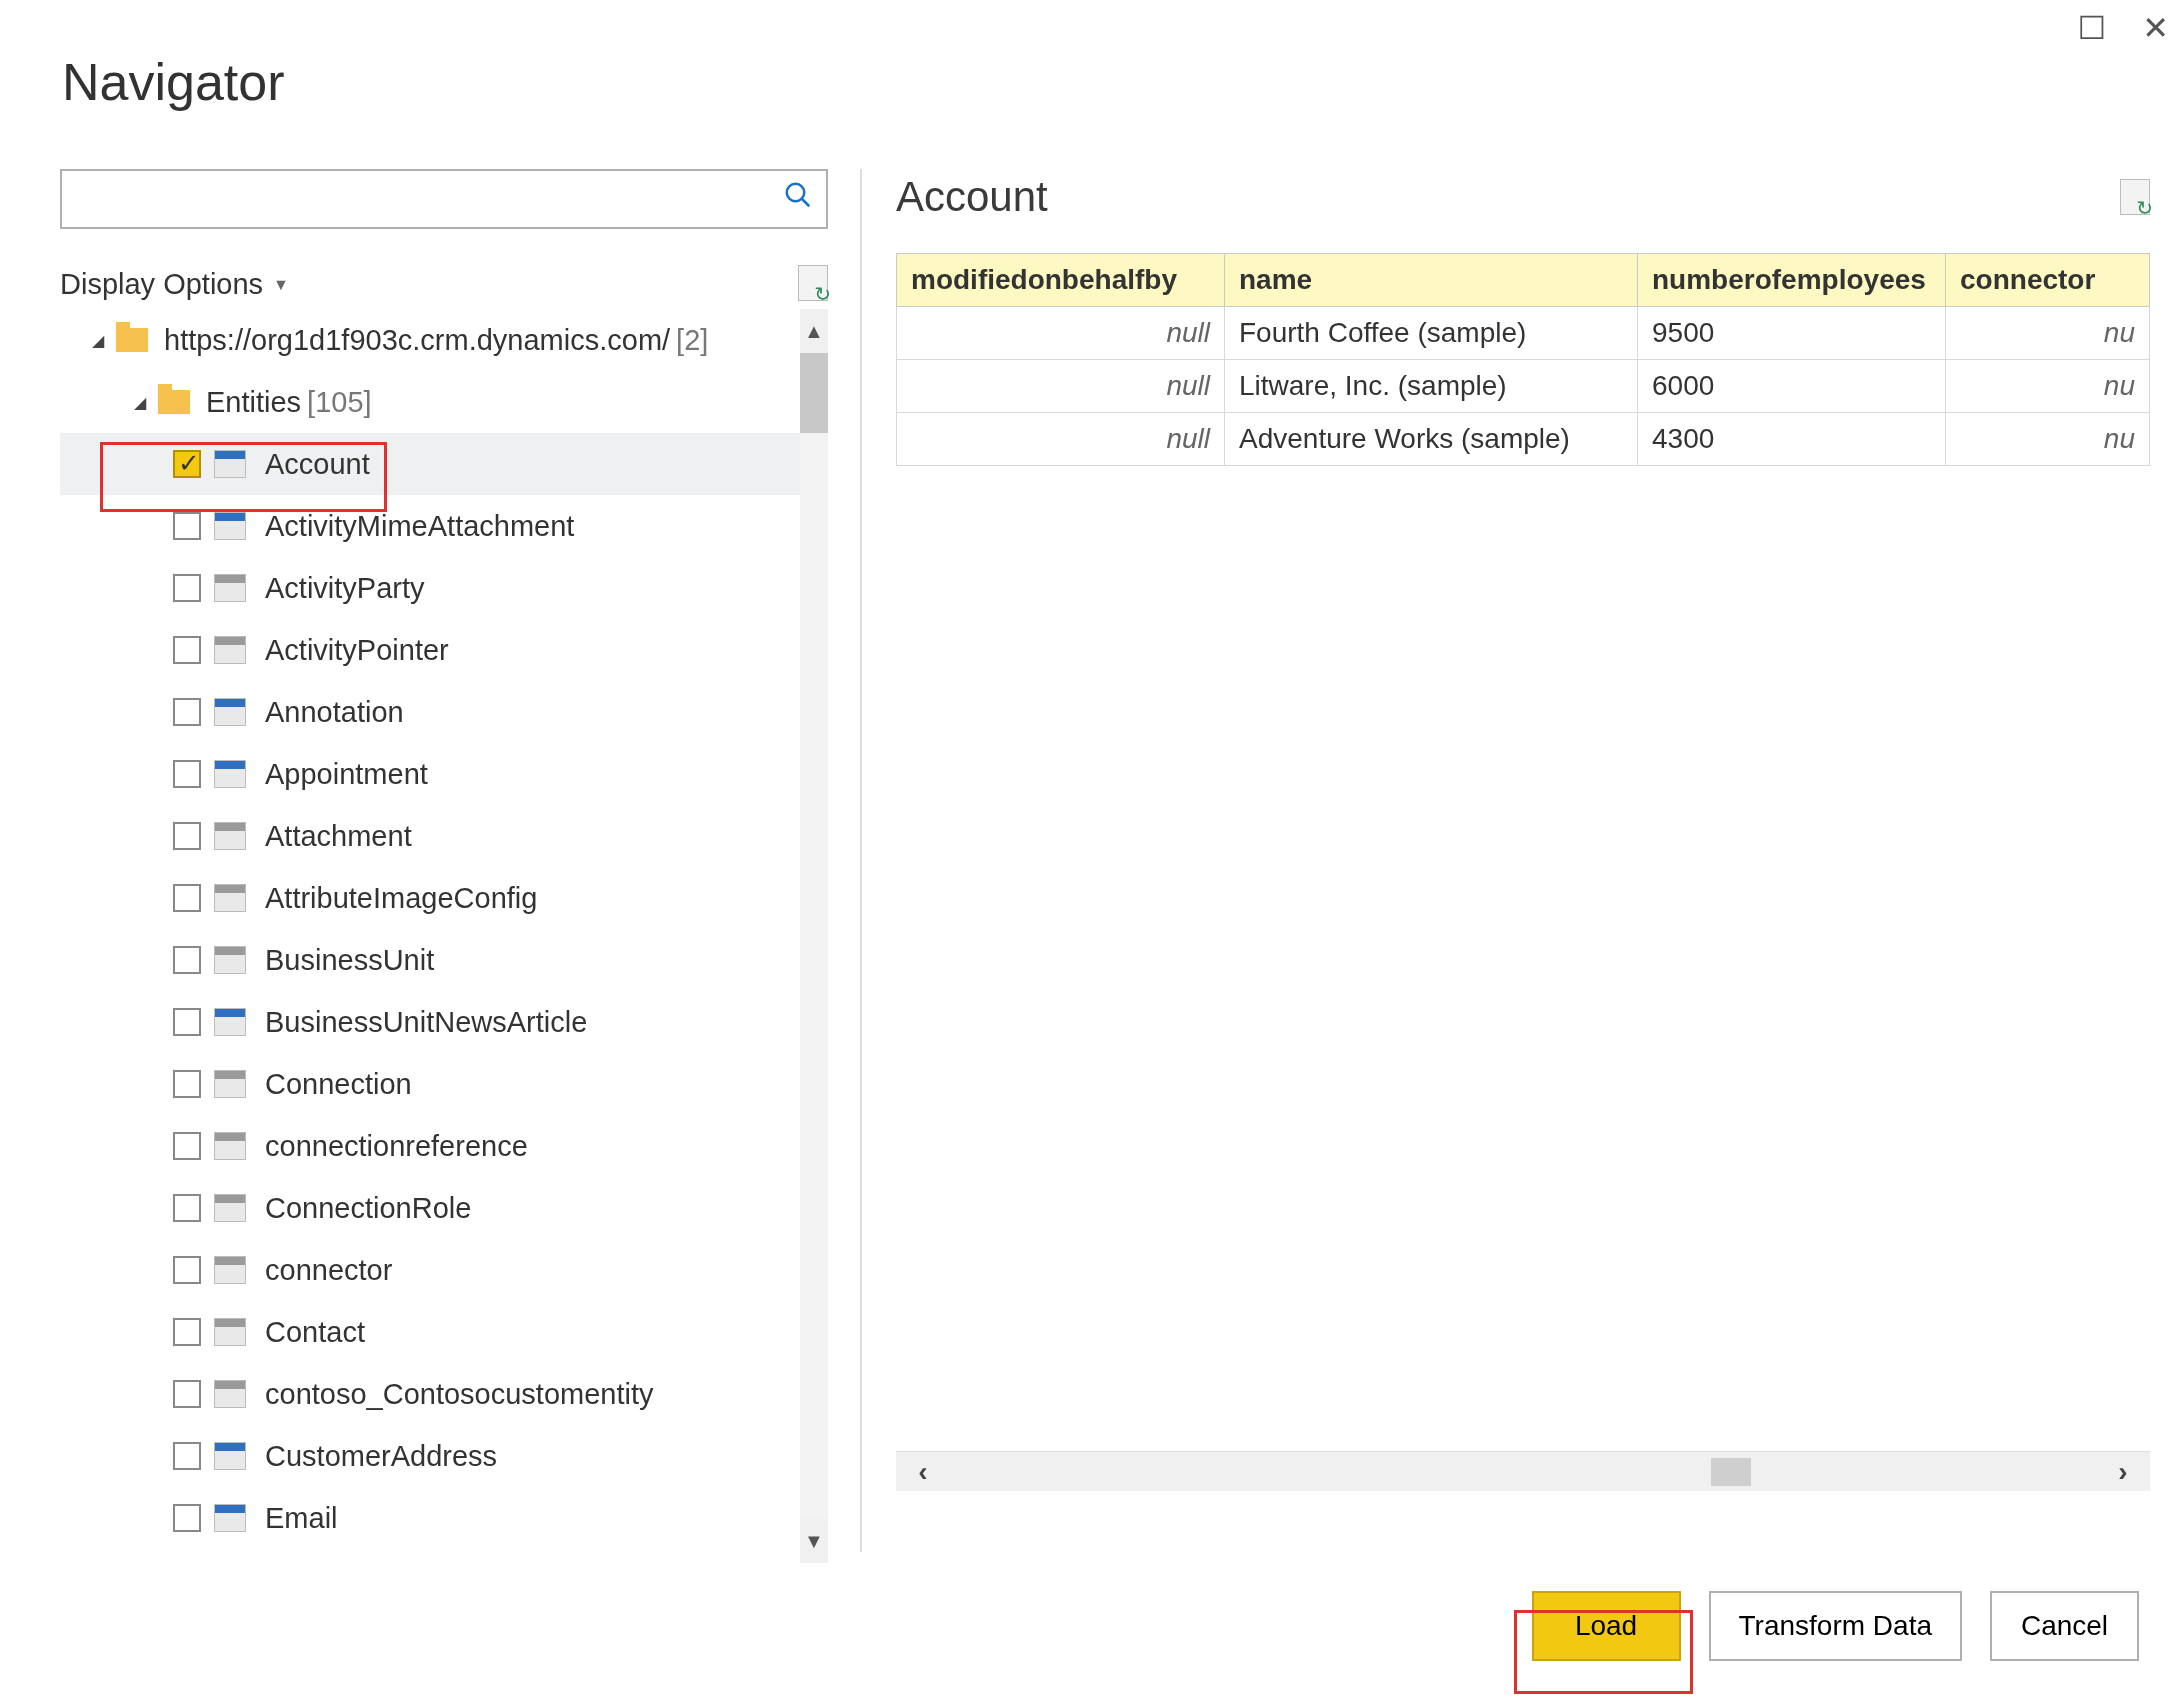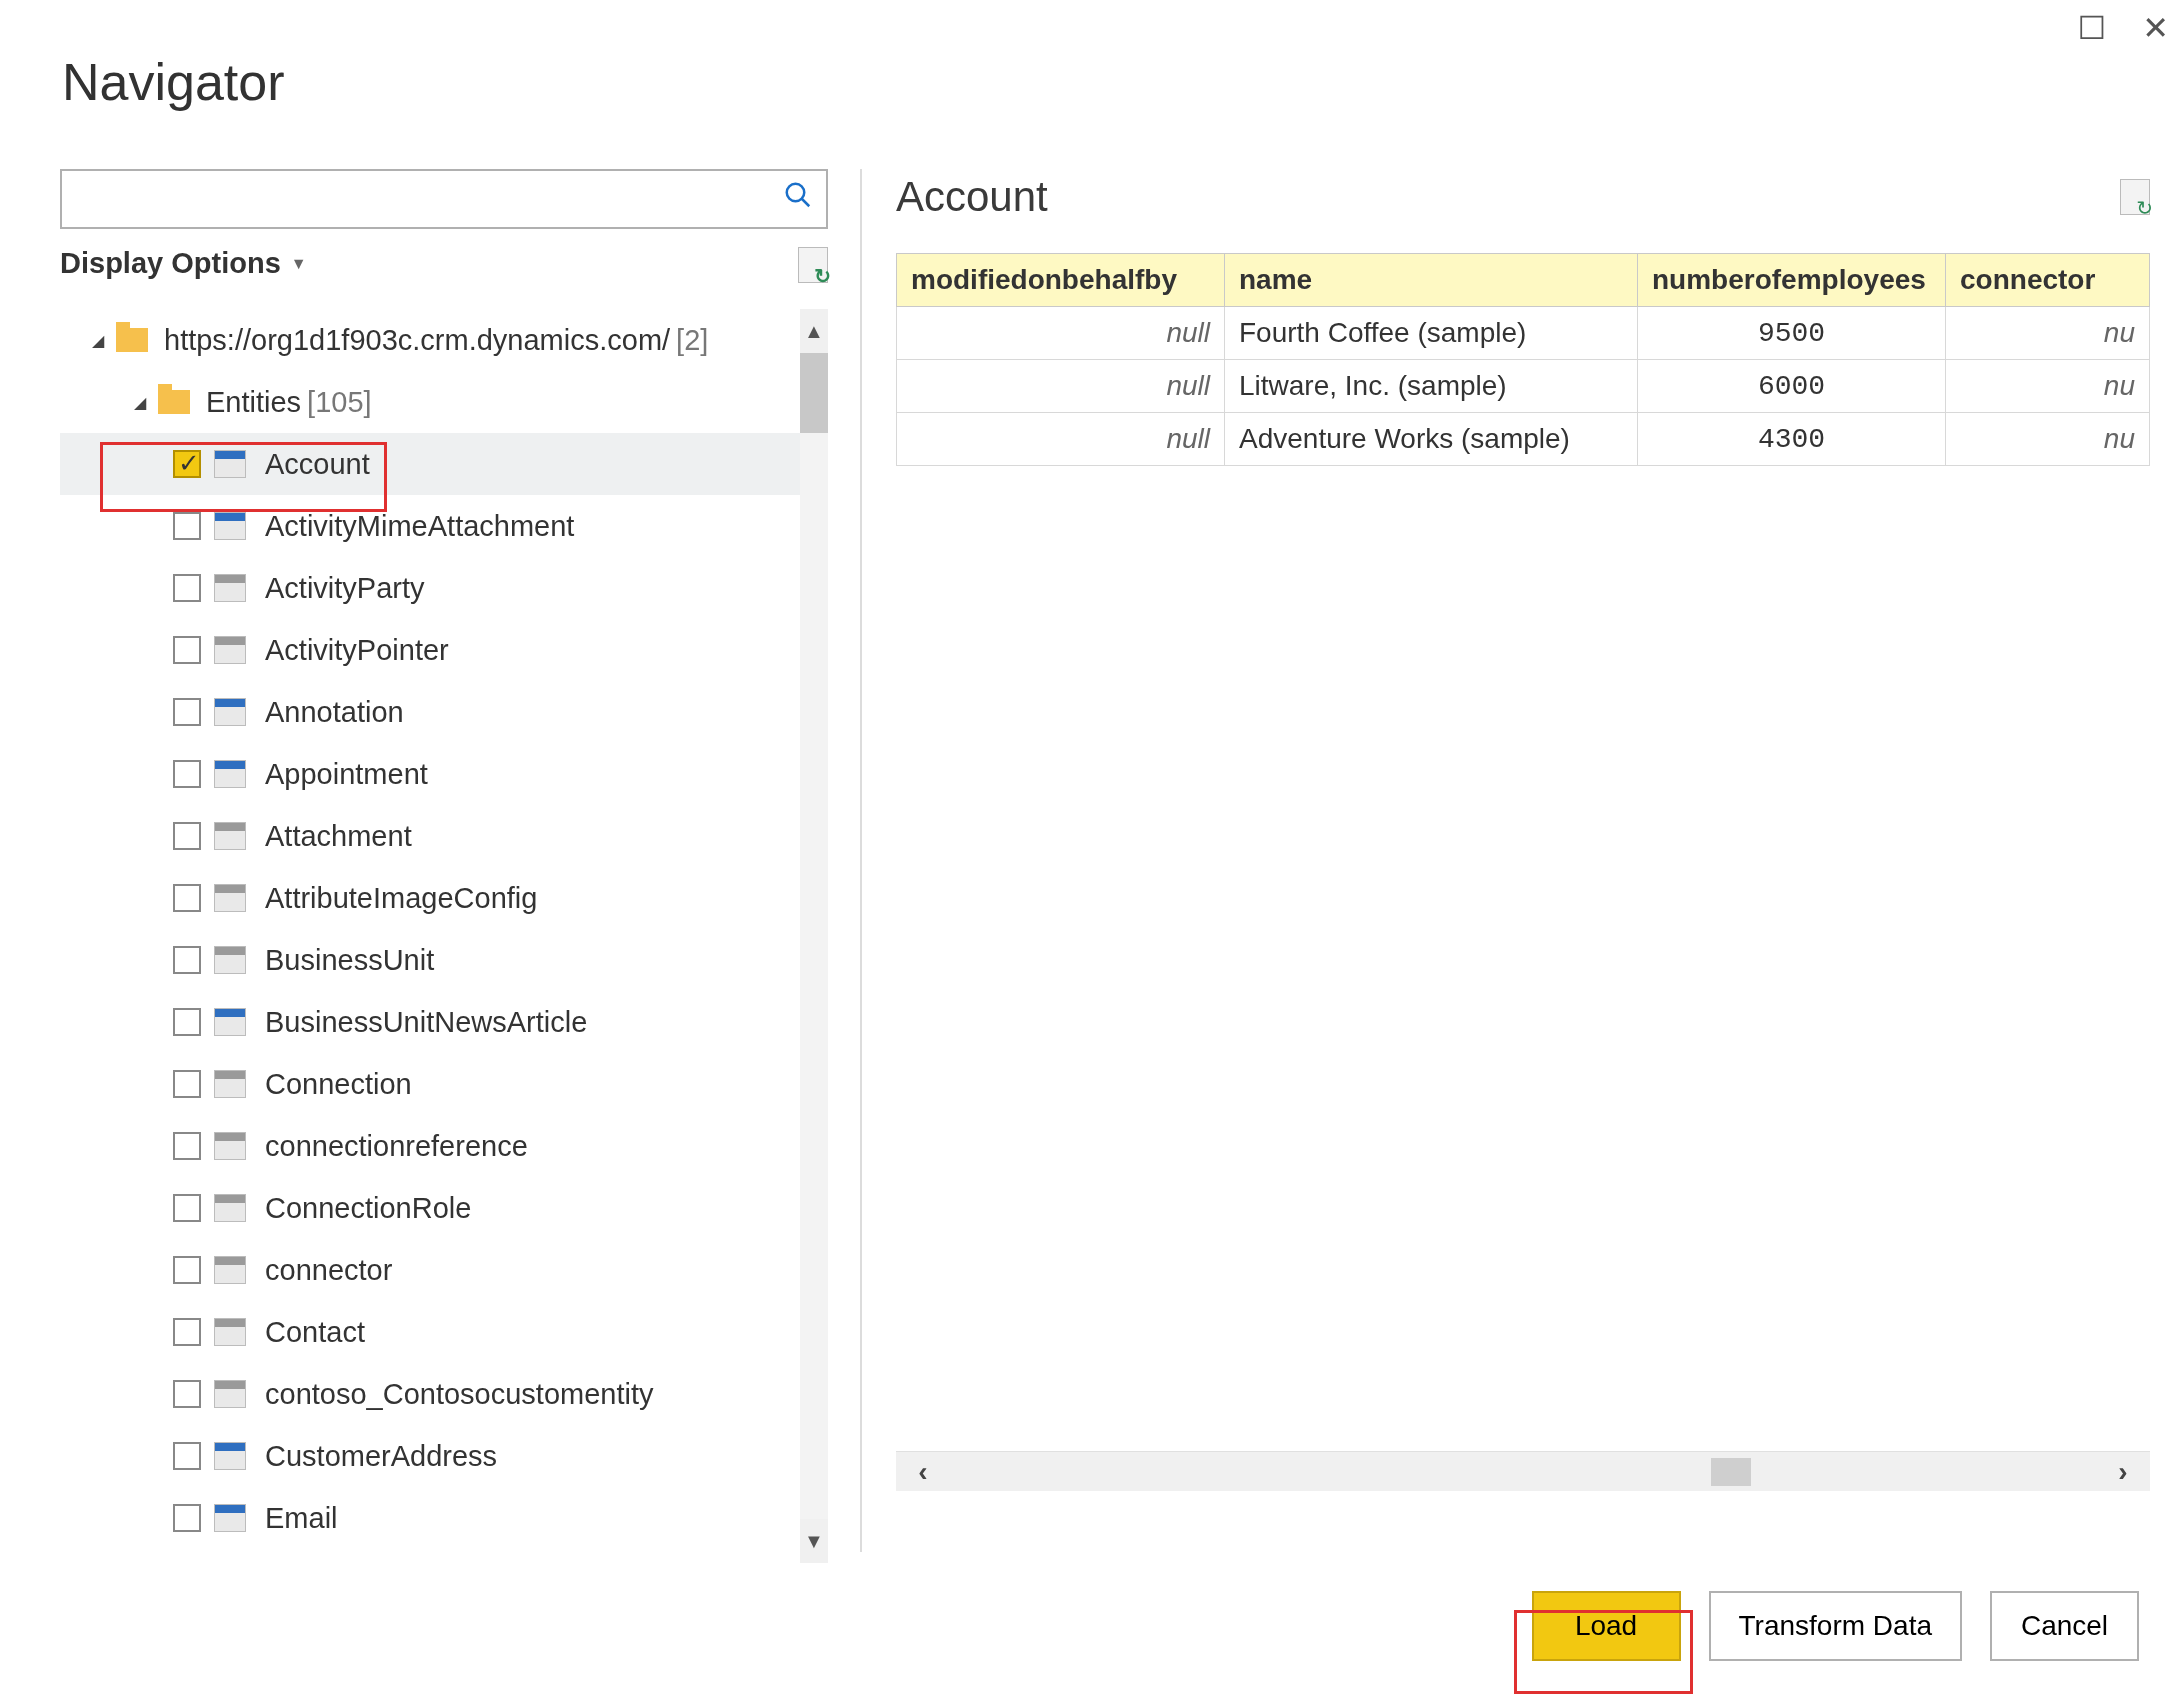--- a/index.html
+++ b/index.html
@@ -62,26 +62,25 @@
     background: transparent;
   }
   .search-icon {
     width: 56px; text-align: center;
     font-size: 32px; color: #1a6fc9;
     cursor: pointer;
   }
 
   
   .display-row {
-    display: flex; align-items: flex-start;
+    display: flex; align-items: flex-end;
     justify-content: space-between;
     height: 54px;
     font-size: 29px;
     color: #333;
-    font-weight: bold;
   }
   .display-options { cursor: pointer; display: inline-flex; align-items: center; gap: 10px; }
   .drop-tri { font-size: 16px; color: #666; }
 
   
   .tree-area {
     position: relative;
     margin-top: 8px;
     height: 1254px;
     border-top: none;
@@ -201,21 +200,21 @@
      border:1px solid #c9c9c9;
      padding: 10px 14px;
      overflow:hidden; white-space:nowrap;
   }
   .preview-table td{
      border:1px solid #d8d8d8;
      padding: 10px 14px;
      overflow:hidden; white-space:nowrap;
   }
   .null { font-style: italic; color:#666; text-align:right; }
-  .num  { text-align:center;font-family:Liberation Mono, monospace; }
+  .num  { text-align:left; }
 
   
   .h-scroll {
     margin-top: 985px;
     position: relative;
     height: 40px;
     background:#f0f0f0;
     display:flex; align-items:center; justify-content:space-between;
     border-top:1px solid #e0e0e0;
   }

